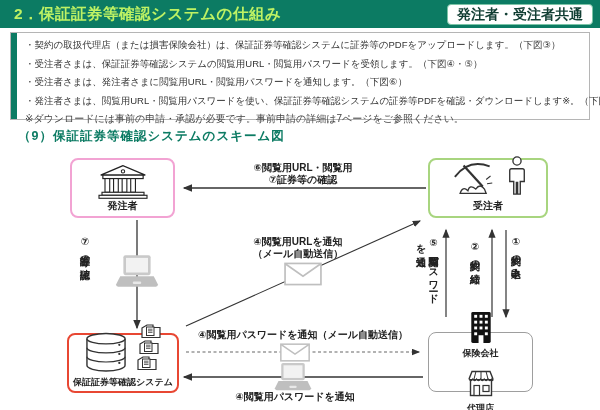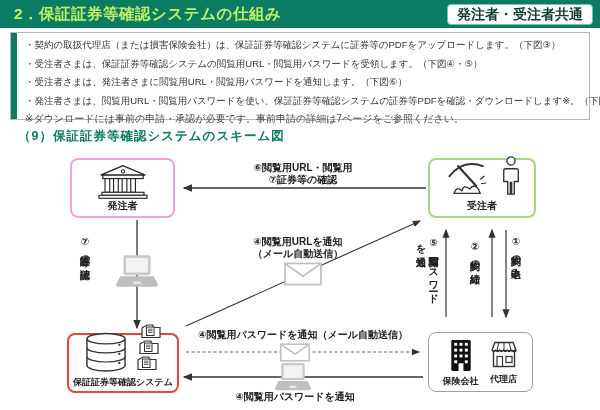--- a/index.html
+++ b/index.html
@@ -20,24 +20,24 @@
   .sumtxt p.note{font-size:10px;color:#444;margin:0;}
   
   .sec-title{position:absolute;left:18px;top:128px;font-size:12.5px;font-weight:bold;color:var(--header-green,#0c7b63);letter-spacing:1px;white-space:nowrap;}
   
   .diagram{position:absolute;left:0;top:0;width:600px;height:410px;}
   svg.lines{position:absolute;left:0;top:0;}
   .node{position:absolute;background:#fff;border-radius:8px;box-sizing:border-box;display:flex;flex-direction:column;align-items:center;justify-content:flex-end;}
   .node .icons{display:flex;align-items:flex-end;justify-content:center;gap:6px;flex:1;padding-top:5px;}
   .node .nlabel{font-size:10px;font-weight:bold;color:#222;line-height:12px;padding-bottom:4px;white-space:nowrap;}
   .node-orderer{left:70px;top:158px;width:105px;height:60px;border:2px solid var(--orderer-pink,#f2a3d3);}
-  .node-contractor{left:428px;top:158px;width:108px;height:60px;border:2px solid var(--contractor-green,#a8d57f);}
+  .node-contractor{left:428px;top:158px;width:120px;height:60px;border:2px solid var(--contractor-green,#a8d57f);}
   .node-system{left:67px;top:333px;width:112px;height:60px;border:2px solid var(--system-red,#e84733);}
   .node-system .nlabel{font-size:9px;letter-spacing:0;padding-bottom:3px;}
-  .node-partners{left:428px;top:332px;width:105px;height:60px;border:1.5px solid var(--partner-gray,#9e9e9e);flex-direction:row;justify-content:center;align-items:center;gap:10px;}
+  .node-partners{left:428px;top:332px;width:105px;height:60px;border:1.5px solid var(--partner-gray,#9e9e9e);flex-direction:column;justify-content:center;align-items:center;gap:10px;}
   .pcol{display:flex;flex-direction:column;align-items:center;}
   .pcol .nlabel{padding-bottom:0;font-size:9px;}
   .lbl{position:absolute;font-weight:bold;color:#222;font-size:10px;}
   .lbl.center{text-align:center;line-height:11.5px;}
   .vtext{writing-mode:vertical-rl;text-orientation:mixed;letter-spacing:.5px;line-height:1.25;}
   .l-step6{left:182px;top:162px;width:242px;}
   .l-step7{left:78px;top:236px;height:80px;}
   .l-step4url{left:198px;top:236px;width:200px;line-height:12px;}
   .l-step5{left:414px;top:237px;height:72px;}
   .l-step2{left:468px;top:241px;height:70px;}

